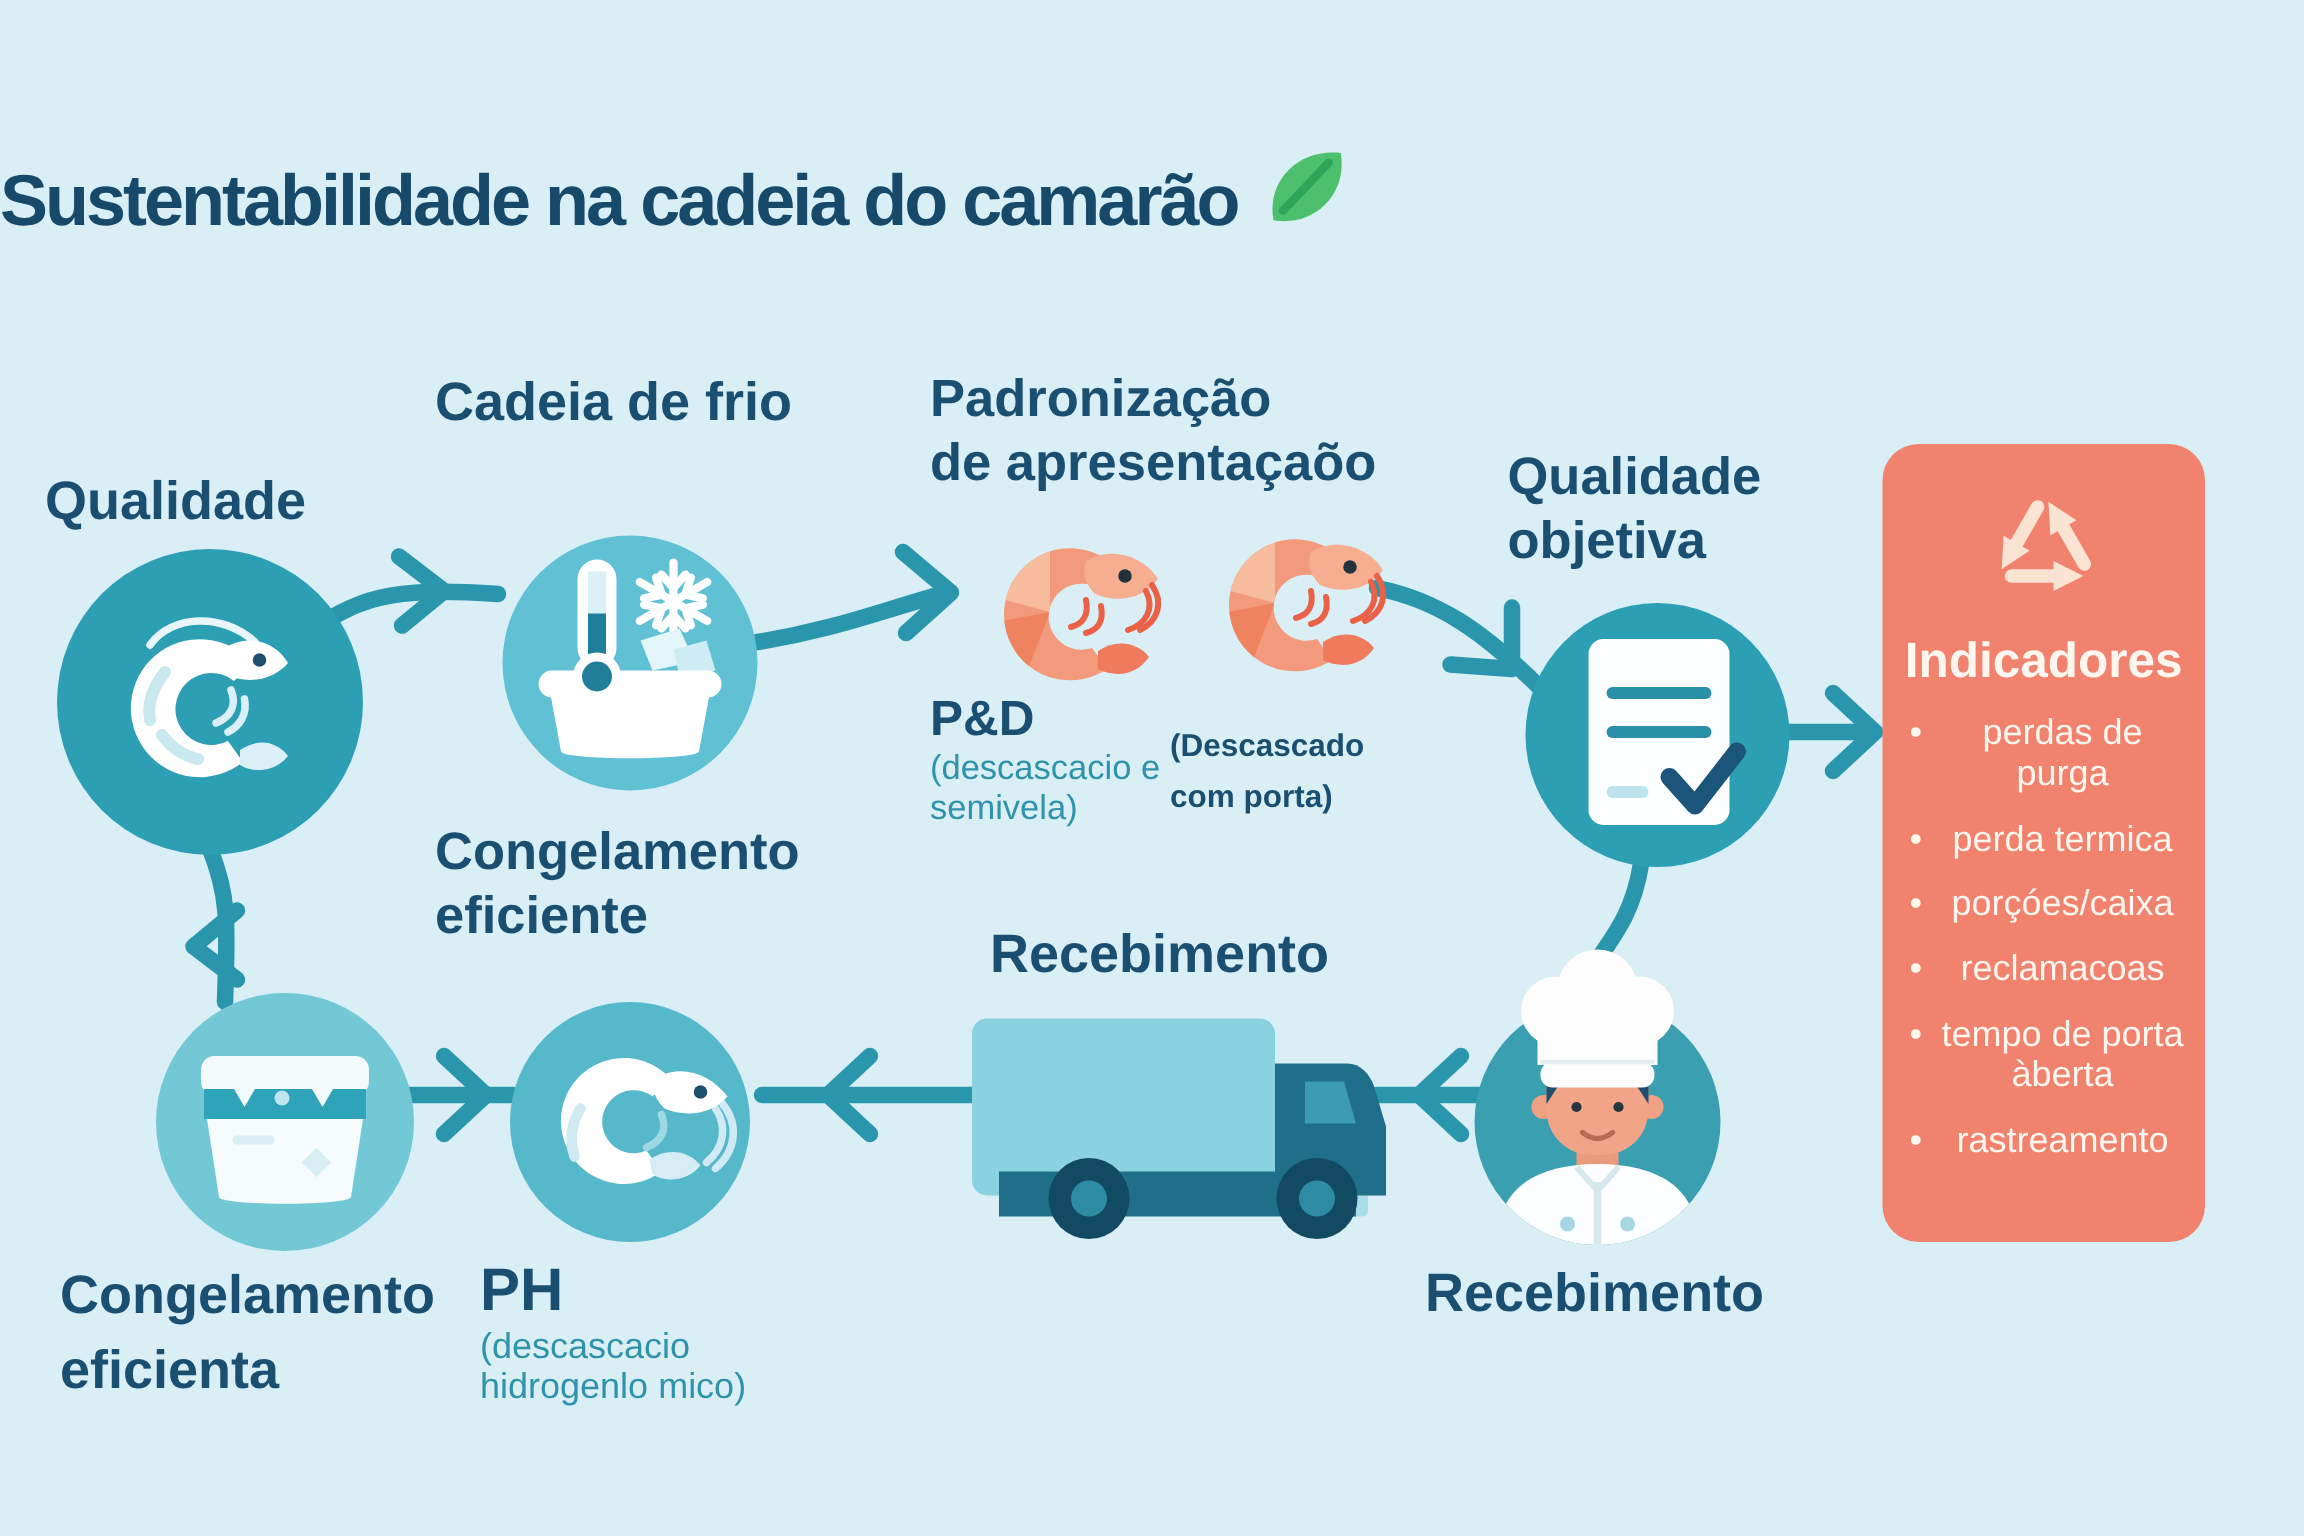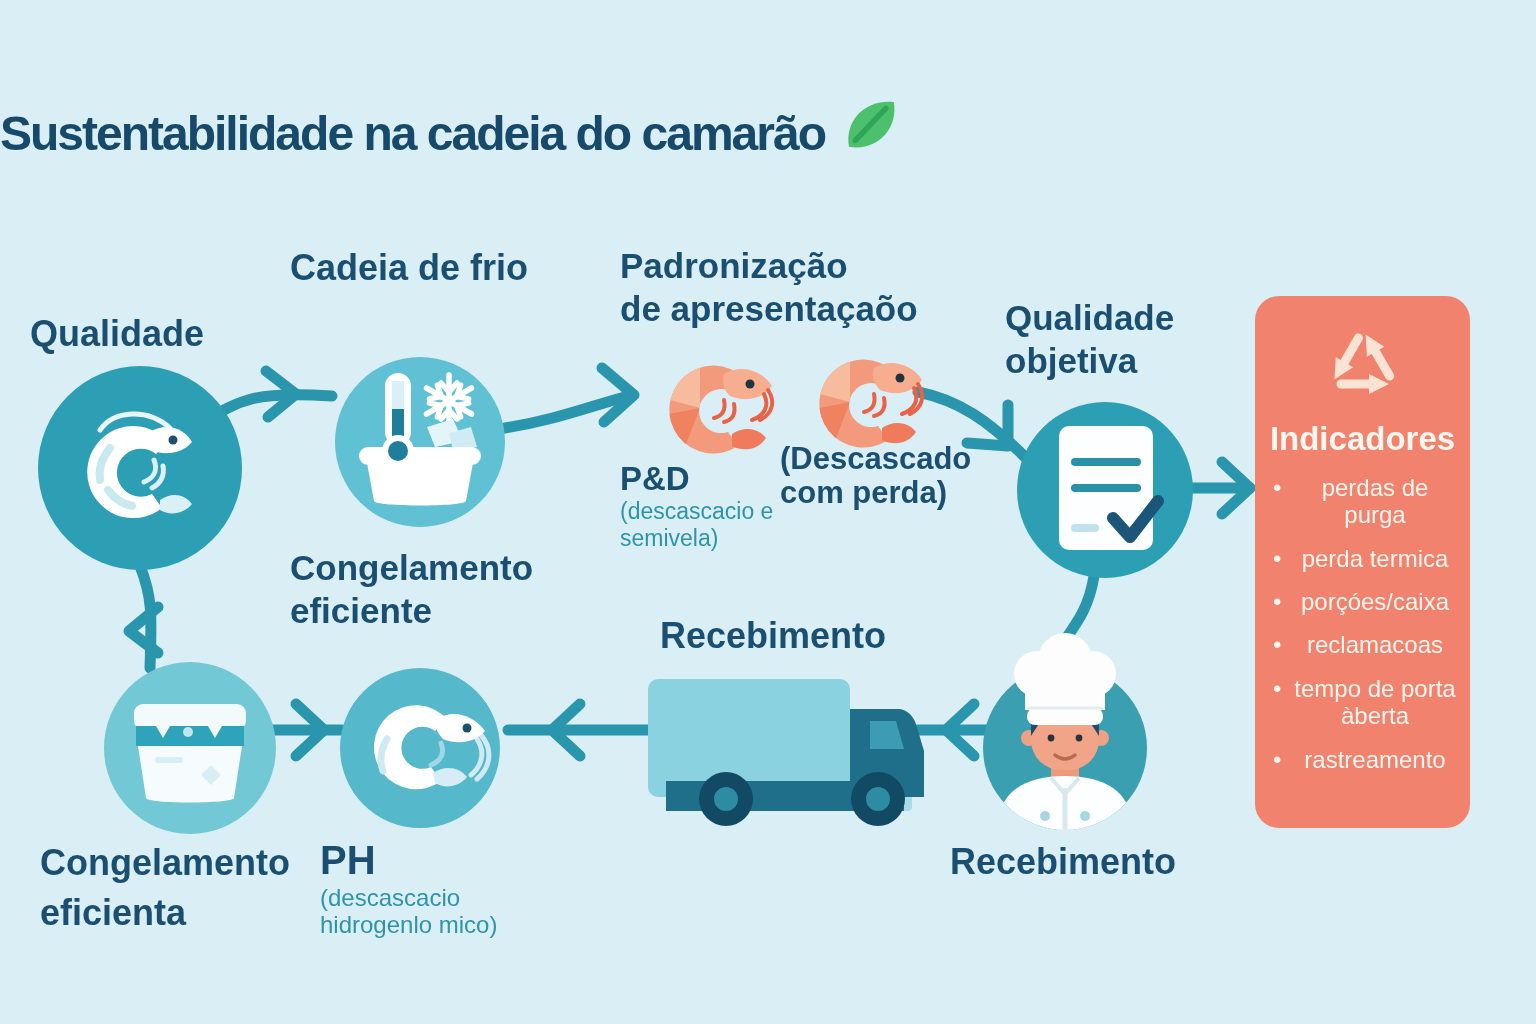--- a/index.html
+++ b/index.html
@@ -19,21 +19,21 @@
   .frio-label{left:290px;top:246px;width:260px}
   .padro-label{left:620px;top:244px;width:340px}
   .qual-label{left:1005px;top:296px;width:200px}
   .chef-label{left:950px;top:840px;width:240px}
   .truck-label{left:660px;top:614px;width:260px}
   .ph-above-label{left:290px;top:546px;width:260px}
   .congel-label{left:40px;top:838px;width:290px;font-size:36px;line-height:50px}
   .shrimp1-cap{left:620px;top:460px;width:180px}
   .shrimp1-cap .t1{font-size:33px;line-height:38px}
   .shrimp1-cap .t2{font-size:23px;line-height:27px;margin-top:0}
-  .shrimp2-cap{left:780px;top:442px;width:175px;font-size:31px;line-height:34px}
+  .shrimp2-cap{left:780px;top:481px;width:175px;font-size:21px;line-height:34px}
   .truck-cap{left:590px;top:826px;width:360px}
   .truck-cap .t1{font-size:30px;line-height:36px}
   .truck-cap .t2{font-size:24px;line-height:28px}
   .ph-below{left:320px;top:838px;width:200px}
   .ph-below .t1{font-size:40px;line-height:44px}
   .ph-below .t2{font-size:24px;line-height:27px;margin-top:2px}
   .despesca-circle{left:38px;top:366px;width:204px;height:204px;background:var(--circle-dark,#2d9fb4)}
   .frio-circle{left:335px;top:357px;width:170px;height:170px;background:var(--circle-medium,#5fc1d3)}
   .qual-circle{left:1017px;top:402px;width:176px;height:176px;background:var(--circle-dark,#2d9fb4)}
   .ph-circle{left:340px;top:668px;width:160px;height:160px;background:var(--circle-ph,#55b8cb)}
@@ -105,21 +105,21 @@
 
   <div class="label shrimp1-cap">
     <div class="t1">P&amp;D</div>
     <div class="t2 teal">
       <div>(descascacio e</div>
       <div>semivela)</div>
     </div>
   </div>
   <div class="label shrimp2-cap">
     <div>(Descascado</div>
-    <div>com perda)</div>
+    <div>com porta)</div>
   </div>
 
 
   <div class="label ph-below">
     <div class="t1">PH</div>
     <div class="t2 teal">
       <div>(descascacio</div>
       <div>hidrogenlo mico)</div>
     </div>
   </div>

